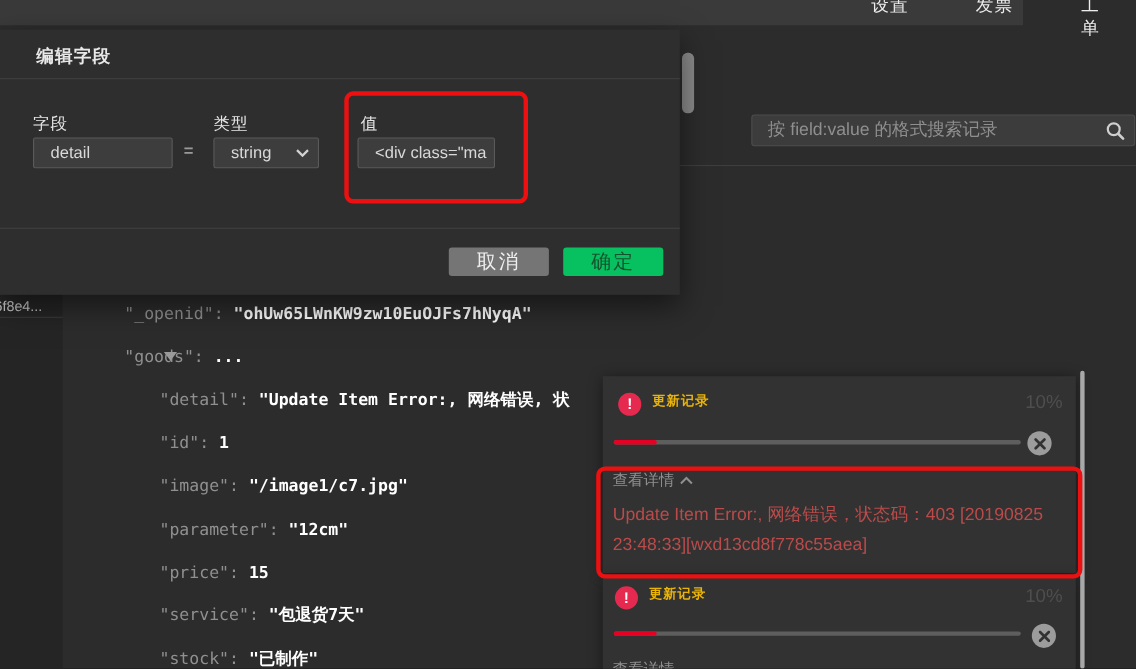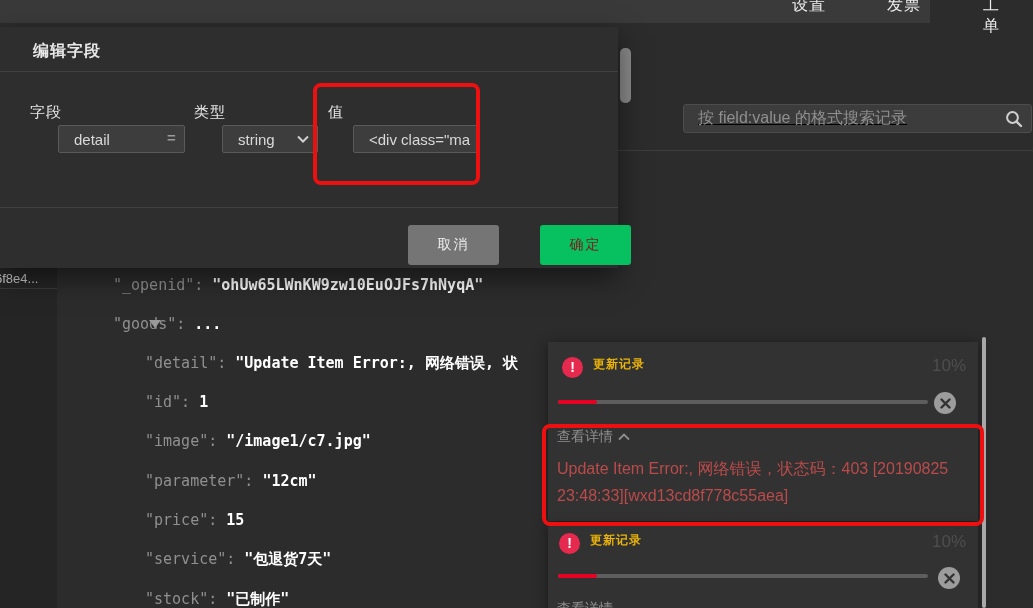--- a/index.html
+++ b/index.html
@@ -7,21 +7,21 @@
          font-family:"Liberation Sans","DejaVu Sans",sans-serif;}
   .abs{position:absolute;}
 
   
   .topstrip{left:0;top:0;width:930px;height:23px;background:#3a3a3a;z-index:2;}
   .menu-item{position:absolute;top:-5px;font-size:16px;color:#ededed;letter-spacing:1px;cursor:pointer;}
 
   
   .mini-thumb{left:620px;top:48px;width:11px;height:55px;background:#8a8a8a;border-radius:5px;z-index:3;}
   .searchbox{left:683px;top:104px;width:349px;height:29px;background:#3c3c3c;border:1px solid #4d4d4d;
-             border-radius:3px;box-sizing:border-box;display:flex;align-items:center;z-index:3;text-decoration:underline;}
+             border-radius:3px;box-sizing:border-box;display:flex;align-items:center;z-index:3;}
   .searchbox .ph{flex:1;padding-left:14px;font-size:16px;color:#8f8f8f;white-space:nowrap;overflow:hidden;}
   .searchbox .mag{margin-right:8px;display:flex;}
   .hdiv-right{left:618px;top:150px;width:415px;height:1px;background:#3e3e3e;z-index:3;}
 
   
   .sidebar{left:0;top:268px;width:57px;height:340px;background:#252525;z-index:1;}
   .sidebar .rec{position:absolute;left:-5px;top:3px;font-size:13px;color:#c9c9c9;white-space:nowrap;cursor:pointer;}
   .sidebar .sdiv{position:absolute;left:0;top:20px;width:57px;height:1px;background:#3a3a3a;}
 
   .json-panel{left:57px;top:268px;width:926px;height:340px;z-index:1;
@@ -56,27 +56,27 @@
 
   
   .modal{left:0;top:27px;width:618px;height:241px;background:#2e2e2e;z-index:10;
          box-shadow:0 10px 26px rgba(0,0,0,.5);}
   .modal .mtitle{position:absolute;left:33px;top:14px;font-size:16px;font-weight:700;color:#e8e8e8;letter-spacing:1px;}
   .modal .hdiv{position:absolute;left:0;top:44px;width:618px;height:1px;background:#404040;}
   .modal .fdiv{position:absolute;left:0;top:180px;width:618px;height:1px;background:#404040;}
   .modal .flabel{position:absolute;top:76px;font-size:15px;color:#e6e6e6;letter-spacing:1px;}
   .modal .finput{position:absolute;top:98px;height:28px;background:#3d3d3d;border:1px solid #5a5a5a;border-radius:2px;
                  box-sizing:border-box;display:flex;align-items:center;font-size:15px;color:#d9d9d9;
-                 padding:0 8px 0 15px;overflow:hidden;white-space:nowrap;margin-left:28px;}
+                 padding:0 8px 0 15px;overflow:hidden;white-space:nowrap;}
   .modal .eq{position:absolute;left:167px;top:102px;font-size:15px;color:#9a9a9a;font-weight:700;}
   .modal .selwrap{justify-content:space-between;cursor:pointer;}
-  .btn{position:absolute;top:198px;width:91px;height:40px;border:none;border-radius:3px;font-size:14px;
+  .btn{position:absolute;top:198px;width:91px;height:26px;border:none;border-radius:3px;font-size:18px;
        letter-spacing:2px;cursor:pointer;font-family:inherit;}
   .btn-cancel{left:408px;background:#757575;color:#efefef;}
-  .btn-confirm{left:540px;background:#07c160;color:#7f1d1d;}
+  .btn-confirm{left:512px;background:#07c160;color:#14532d;}
 </style>
 </head>
 <body>
 
 <div class="stage">
 
   <div class="abs topstrip">
     <span class="menu-item" style="left:792px">设置</span>
     <span class="menu-item" style="left:887px">发票</span>
     <span class="menu-item" style="left:983px">工单</span>

